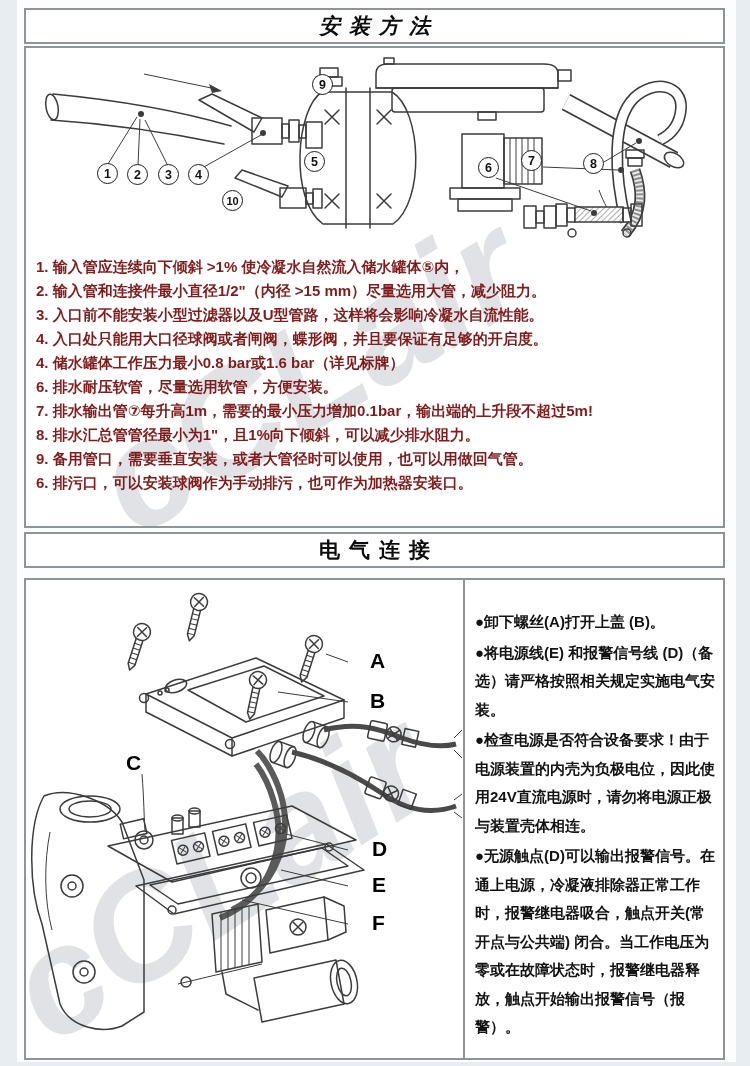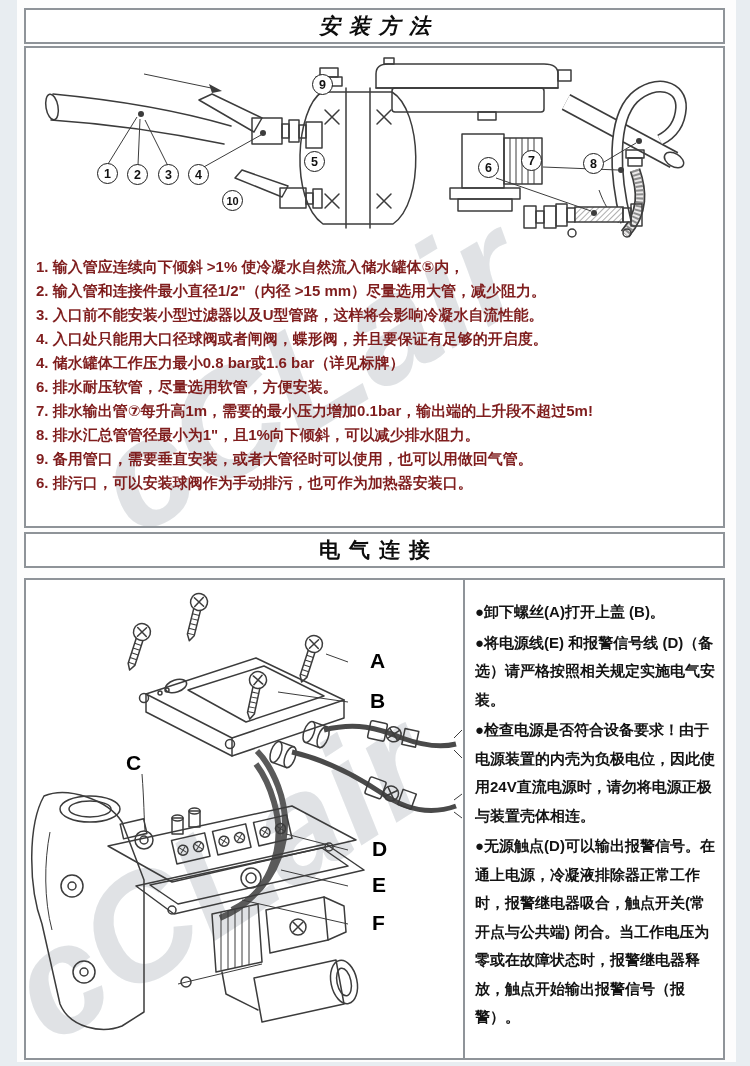--- a/index.html
+++ b/index.html
@@ -32,21 +32,21 @@
   .fl{fill:#3c3c3c;stroke:none;}
 
   .callout{position:absolute;z-index:2;width:21px;height:21px;border:1.6px solid #1d1d1d;border-radius:50%;
     background:#fff;font-size:12.5px;font-weight:bold;line-height:21px;text-align:center;color:#111;box-sizing:border-box;}
   .biglabel{position:absolute;z-index:2;font-size:21px;font-weight:bold;color:#000;line-height:22px;}
 
   .list{position:absolute;z-index:1;left:10px;right:4px;top:207px;}
   .list div{font-size:15px;font-weight:bold;line-height:24px;white-space:nowrap;color:#7f1d1d;}
 
   .leftcell{position:relative;width:437px;height:100%;overflow:hidden;flex:none;}
-  .rightcell{position:relative;flex:1;border-left:2px solid #8f9499;padding:18px 8px 0 10px;overflow:hidden;z-index:1;}
+  .rightcell{position:relative;flex:1;border-left:2px solid #8f9499;padding:28px 8px 0 10px;overflow:hidden;z-index:1;}
   .rightcell p{margin:0 0 2px 0;font-size:15px;font-weight:bold;line-height:28.5px;color:#131313;}
 </style>
 </head>
 <body>
 
 <div class="sheet"></div>
 
 <div class="box titlebox" id="t1">
   <span class="t">安装方法</span>
 </div>

